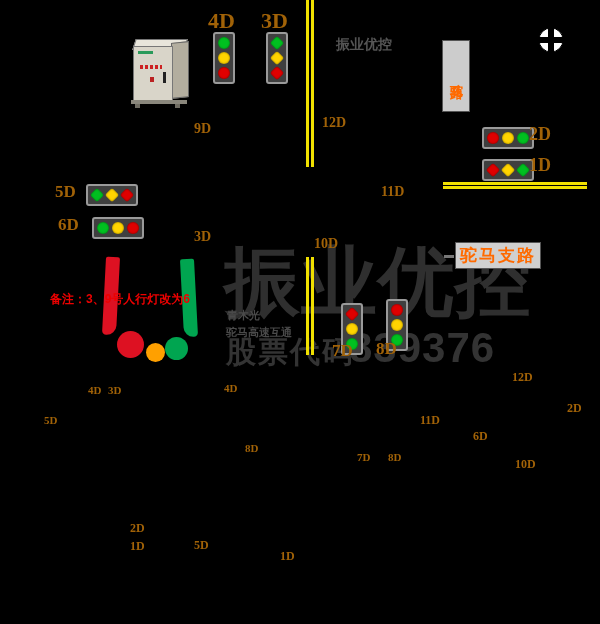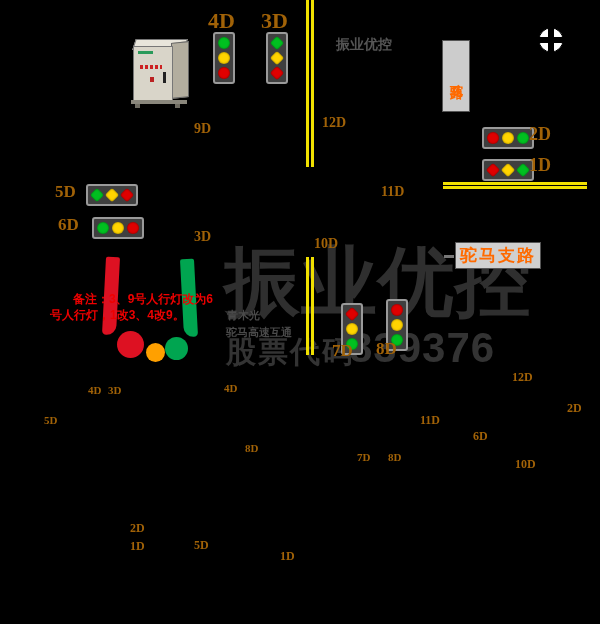--- a/index.html
+++ b/index.html
@@ -108,22 +108,21 @@
   <div class="sign z3" style="left:455px;top:242px;width:84px;height:25px;background:#d0d0d0;">
     <span class="txt" style="font-size:17px;letter-spacing:2px;">驼马支路</span>
   </div>
 
   <div class="logo-stroke z3" style="left: 104px; top: 257px; width: 14px; height: 78px; border-radius: 3px 3px 14px 6px; transform: rotate(3deg); background-color: rgb(221, 17, 34);"></div>
   <div class="logo-stroke z3" style="left: 182px; top: 259px; width: 14px; height: 78px; border-radius: 3px 3px 6px 14px; transform: rotate(-3deg); background-color: rgb(0, 165, 80);"></div>
   <div class="ball z3" style="left: 117px; top: 331px; width: 27px; height: 27px; background-color: rgb(221, 17, 34);"></div>
   <div class="ball z3" style="left: 146px; top: 343px; width: 19px; height: 19px; background-color: rgb(255, 160, 0);"></div>
   <div class="ball z3" style="left: 165px; top: 337px; width: 23px; height: 23px; background-color: rgb(0, 165, 80);"></div>
 
-  <div class="note" style="left:50px;top:291px;margin-left:23px;">备注：3、9号人行灯改为6</div>
-  <div class="note" style="left:50px;top:307px;">号人行灯，1改3、4改9。</div>
+  <div class="note" style="left:50px;top:291px;">备注：3、9号人行灯改为6</div>
 
   <div class="tl v z4" style="left:213px;top:32px;">
     <span class="lamp" style="background-color: rgb(0, 192, 32);"></span>
     <span class="lamp" style="background-color: rgb(255, 212, 0);"></span>
     <span class="lamp" style="background-color: rgb(224, 0, 0);"></span>
   </div>
   <div class="tl v z4" style="left:266px;top:32px;">
     <span class="lamp diamond" style="background-color: rgb(0, 192, 32);"></span>
     <span class="lamp diamond" style="background-color: rgb(255, 212, 0);"></span>
     <span class="lamp diamond" style="background-color: rgb(224, 0, 0);"></span>

